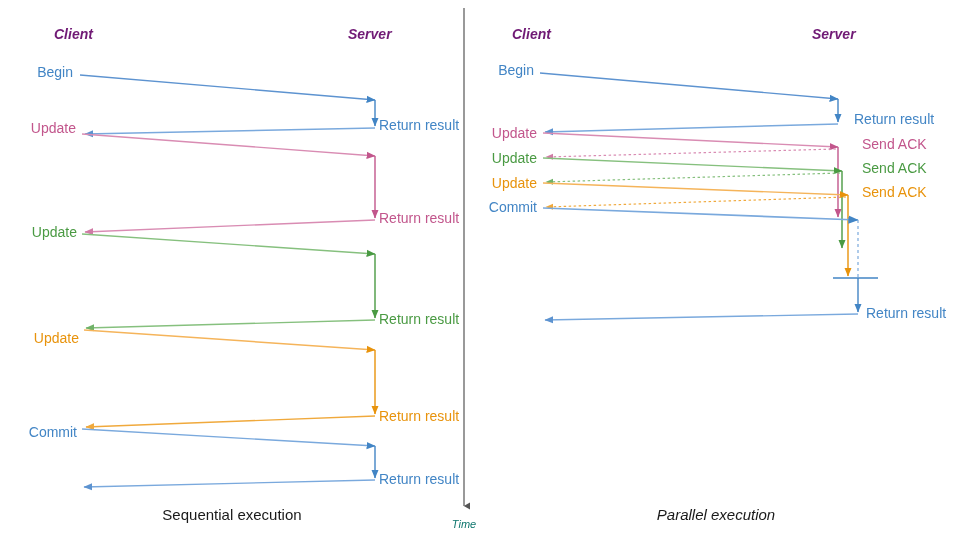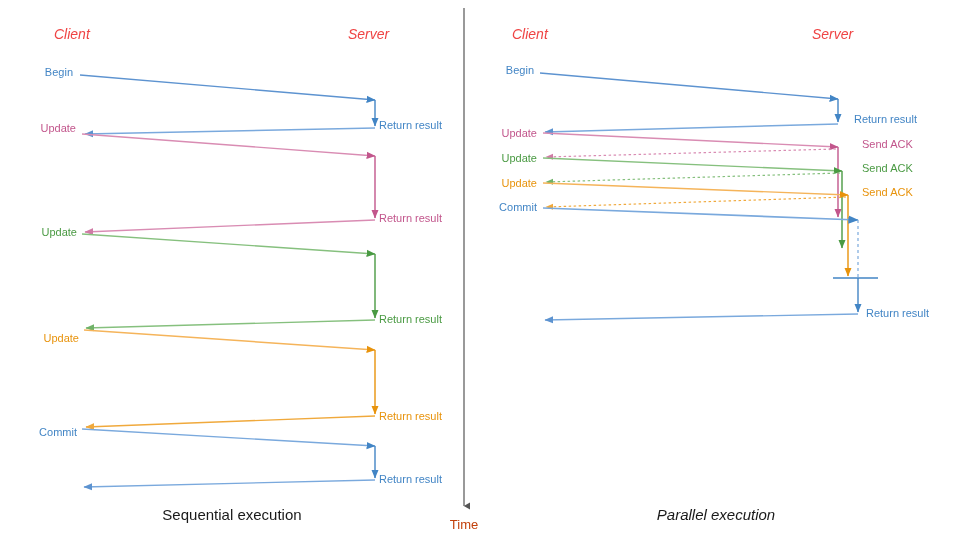--- a/index.html
+++ b/index.html
@@ -6,24 +6,24 @@
   html,body{margin:0;padding:0;}
   body{
     width:960px;height:540px;
     background:#ffffff;
     font-family:"Liberation Sans","DejaVu Sans",sans-serif;
     overflow:hidden;
     position:relative;
   }
   #stage{position:absolute;left:0;top:0;width:960px;height:540px;}
   svg.layer{position:absolute;left:0;top:0;width:960px;height:540px;}
-  .lbl{position:absolute;white-space:nowrap;font-size:11px;line-height:13px;}
-  .actor{font-style:italic;font-size:14px;color:#ef4444;}
+  .lbl{position:absolute;white-space:nowrap;font-size:14px;line-height:13px;}
+  .actor{font-style:italic;font-size:14px;color:#701a75;font-weight:bold;}
   .caption{font-size:15px;color:#1a1a1a;text-align:center;}
-  .timelbl{font-size:13px;color:#c2410c;}
+  .timelbl{font-size:11px;color:#0f766e;font-style:italic;}
   .r{transform:translateX(-100%);}
   .c{transform:translateX(-50%);}
 </style>
 </head>
 <body>
 
 <div id="stage">
 
   <svg class="layer" viewBox="0 0 960 540">
     <defs>

